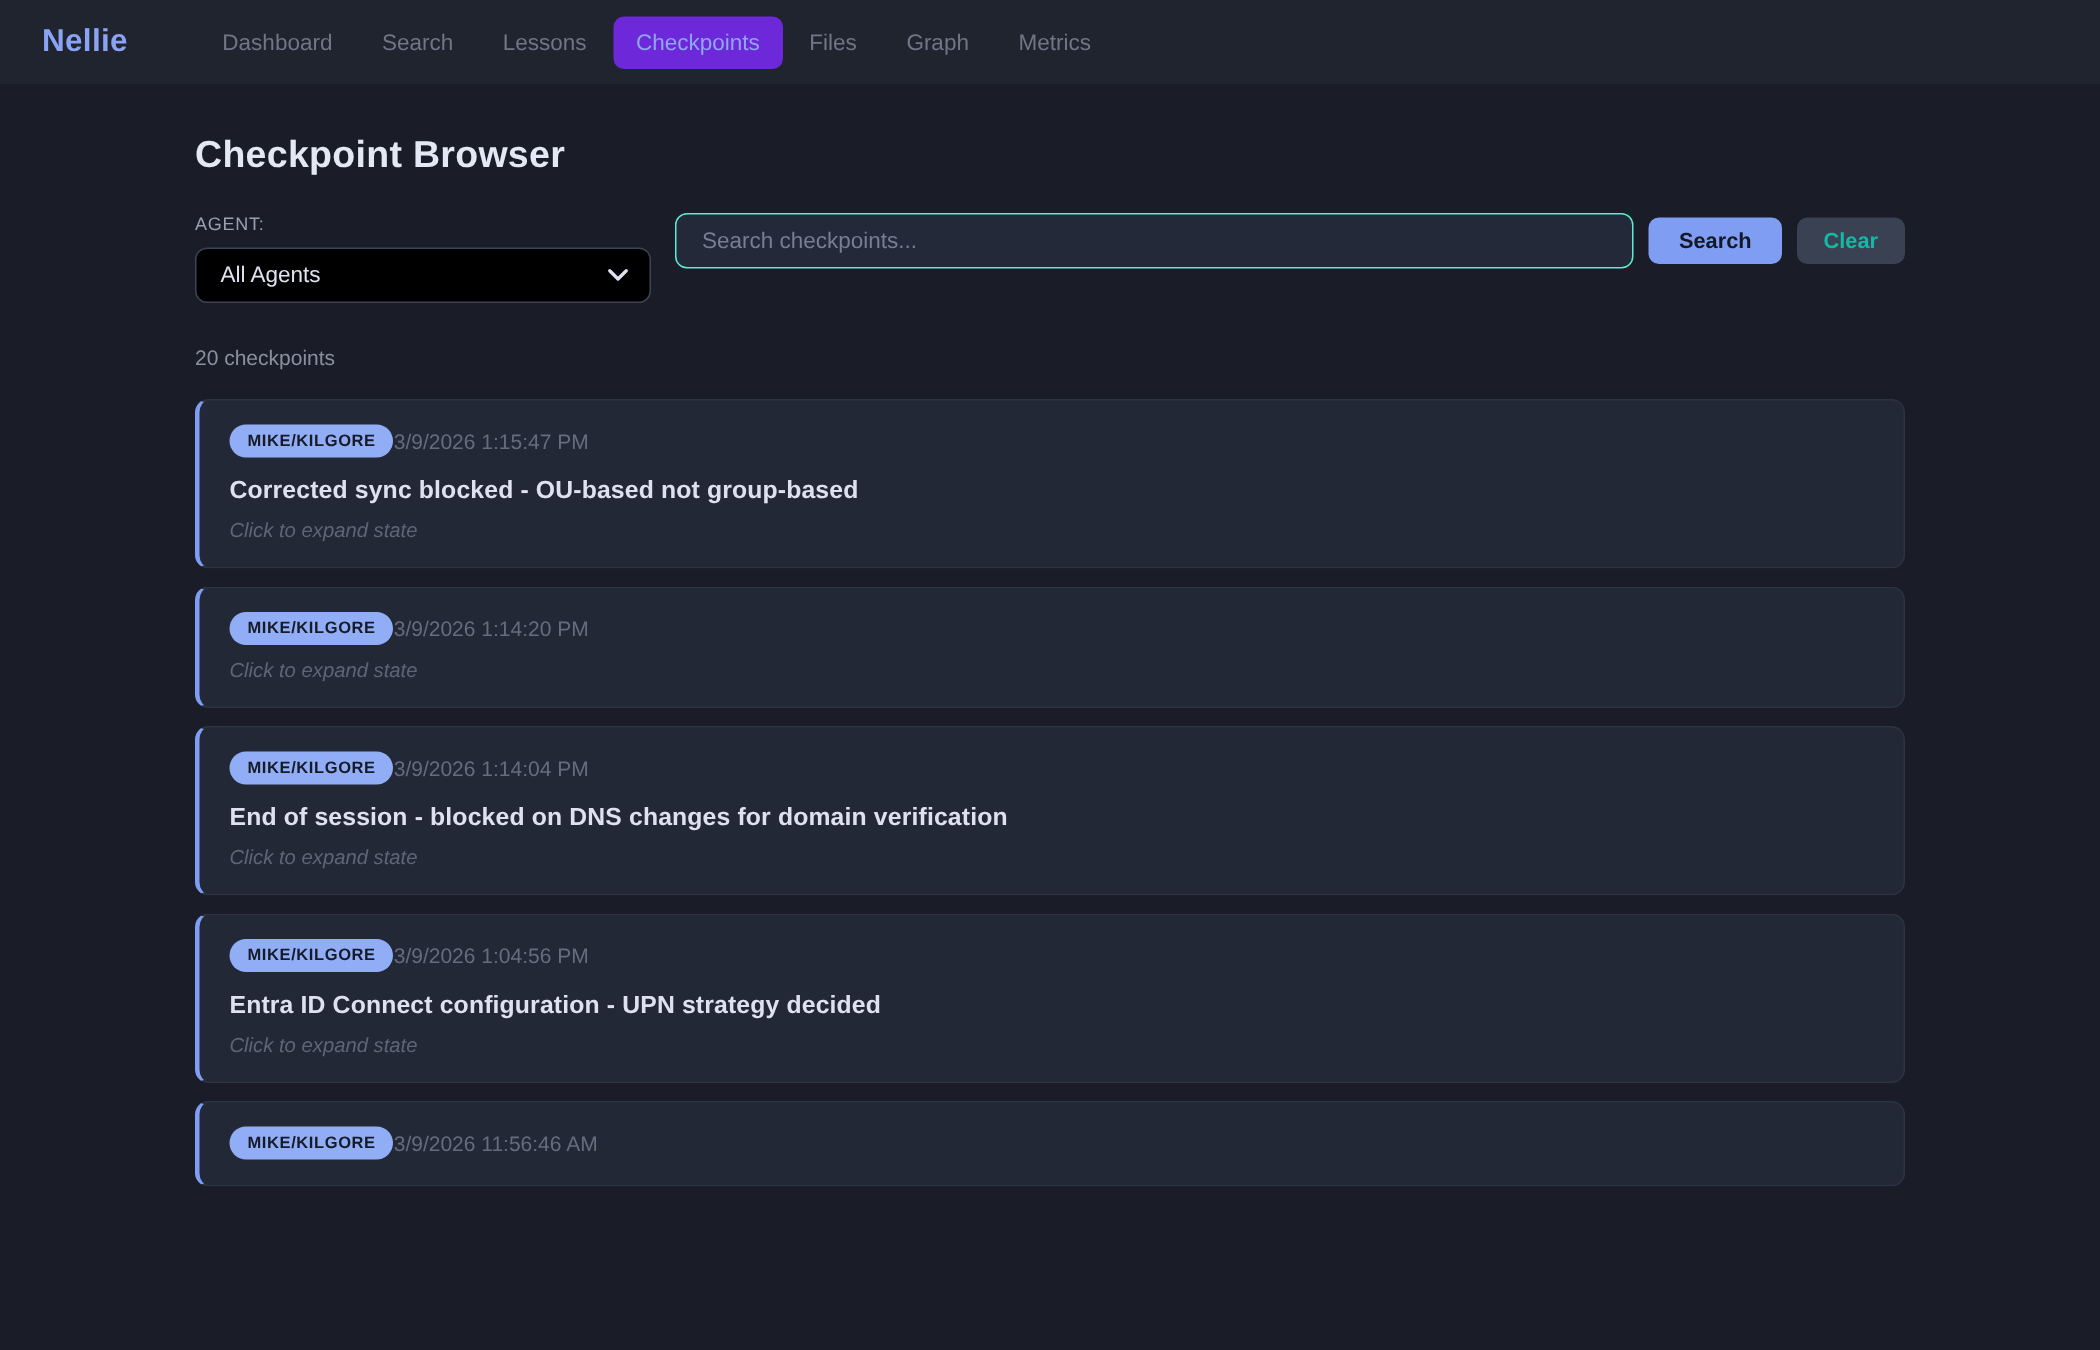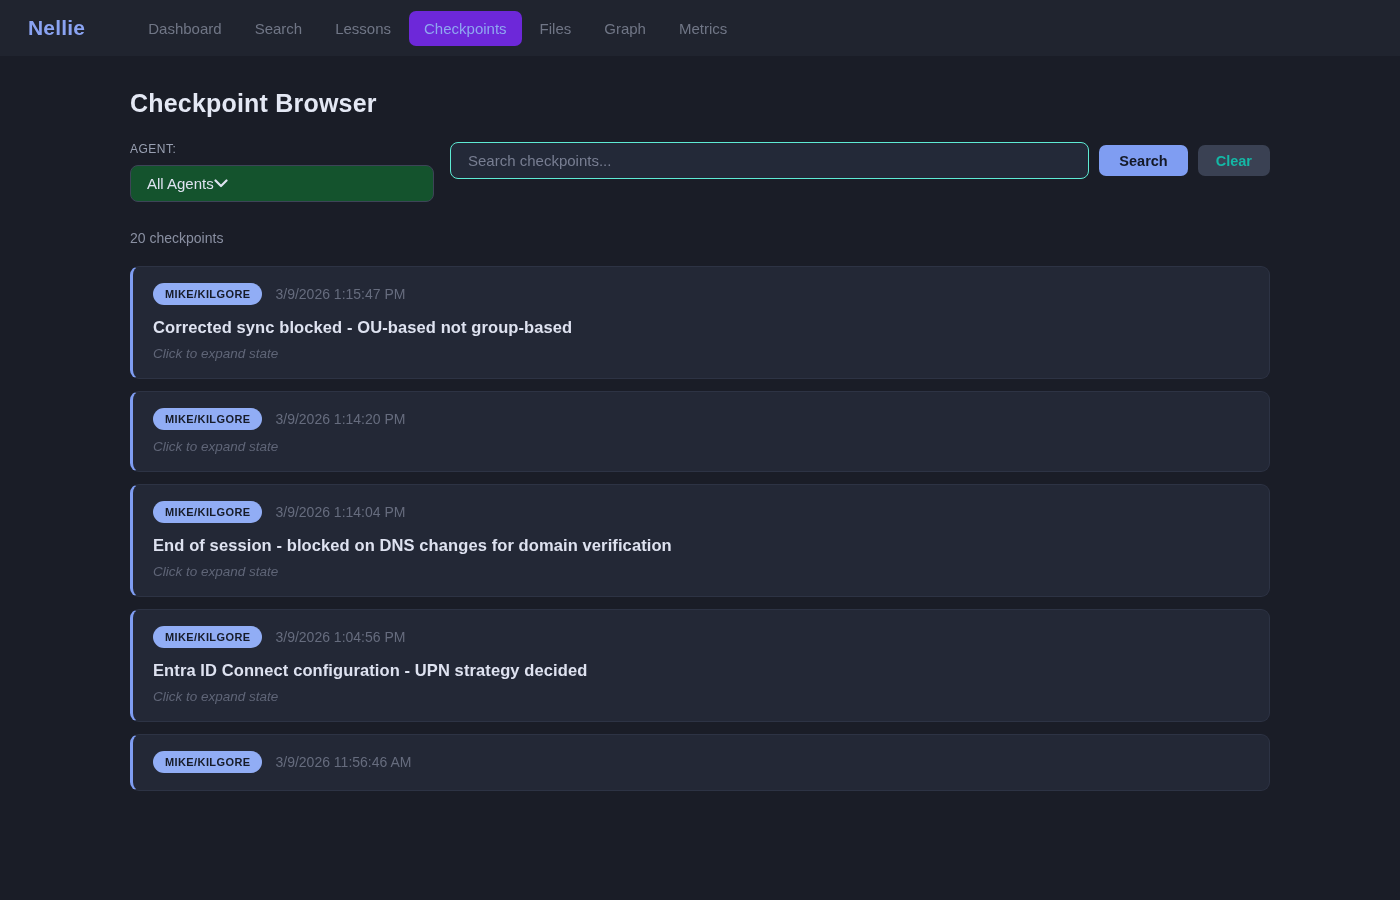--- a/index.html
+++ b/index.html
@@ -66,25 +66,26 @@
   }
   .agent-group { width: 304px; margin-right: 16px; }
   .agent-label {
     font-size: 12px;
     color: #99a0b2;
     letter-spacing: 0.5px;
     margin-bottom: 9px;
   }
   .agent-select {
     height: 37px;
-    background: #14532d;
+    background: #000000;
     border: 1px solid #3d4457;
     border-radius: 8px;
     display: flex;
     align-items: center;
+    justify-content: space-between;
     padding: 0 14px 0 16px;
     color: #dfe3f1;
     font-size: 15px;
     cursor: pointer;
   }
   .chevron { display: flex; align-items: center; }
   .search-group {
     flex: 1;
     display: flex;
     align-items: center;
@@ -124,21 +125,21 @@
   }
   .card-list { display: flex; flex-direction: column; gap: 12px; }
   .card {
     background: #232836;
     border: 1px solid #2d3344;
     border-left: 3px solid #7f9df2;
     border-radius: 9px;
     padding: 16px 20px 17px;
     cursor: pointer;
   }
-  .card-head { display: flex; align-items: center; gap: 13px; }
+  .card-head { display: flex; align-items: center; }
   .badge {
     background: #91adf5;
     color: #161b28;
     font-size: 11px;
     font-weight: bold;
     letter-spacing: 0.4px;
     padding: 5px 12px;
     border-radius: 999px;
   }
   .timestamp { color: #666c7e; font-size: 14px; }

